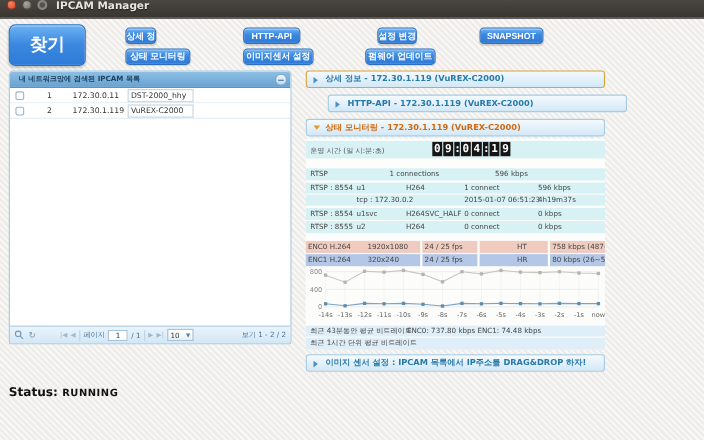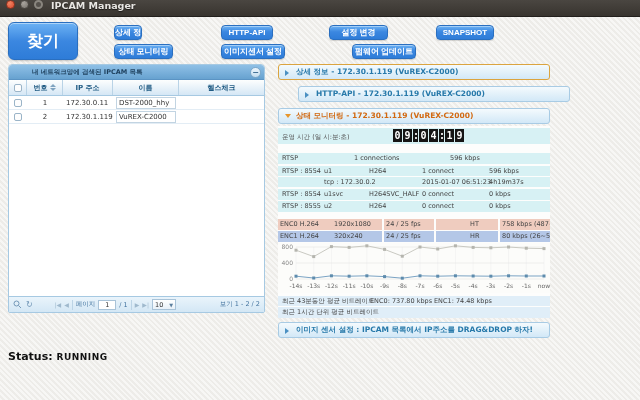--- a/index.html
+++ b/index.html
@@ -22,28 +22,28 @@
   
   .bluebtn { position:absolute; height:15px; border-radius:4px; border:1px solid #2a6fc0;
     background:linear-gradient(#6cb2f4,#3b87e0 45%,#2e7cd8); color:#fff; font-size:8px; font-weight:bold;
     text-align:center; line-height:13px; white-space:nowrap; overflow:hidden; cursor:pointer;
     box-shadow:inset 0 1px 0 rgba(255,255,255,.4), 0 1px 1px rgba(0,0,0,.15); }
   .btn-find { position:absolute; left:8px; top:22px; width:70px; height:38px; border-radius:6px;
     border:1px solid #2a6fc0; background:linear-gradient(#6cb2f4,#3b87e0 50%,#2e7cd8);
     color:#fff; font-size:16px; font-weight:bold; text-align:center; line-height:36px; cursor:pointer;
     box-shadow:inset 0 1px 0 rgba(255,255,255,.45), 0 1px 2px rgba(0,0,0,.2); }
   .b-detail{left:114px;top:25px;width:28px;} .b-httpapi{left:221px;top:25px;width:52px;}
-  .b-setting{left:329px;top:25px;width:59px;} .b-snapshot{left:436px;top:25px;width:58px;}
+  .b-setting{left:343px;top:25px;width:36px;} .b-snapshot{left:436px;top:25px;width:58px;}
   .b-monitor{left:114px;top:44px;width:59px;} .b-sensor{left:221px;top:44px;width:64px;}
-  .b-firmware{left:332px;top:44px;width:64px;margin-left:20px;}
+  .b-firmware{left:332px;top:44px;width:64px;}
   
   .grid { position:absolute; left:8px; top:64px; width:257px; height:249px;
     border:1px solid #a6c9e2; border-radius:4px 4px 2px 2px; background:#fff; overflow:hidden; }
   .grid-caption { height:15px; background:linear-gradient(#8fc0e6,#67a2d0); border-bottom:1px solid #5b94c4;
-    color:#1d3f5c; font-size:6.5px; font-weight:bold; line-height:15px; padding-left:23px; position:relative; }
+    color:#1d3f5c; font-size:6.5px; font-weight:bold; line-height:15px; padding-left:8px; position:relative; }
   .caption-collapse { position:absolute; right:3px; top:2px; width:11px; height:11px; border-radius:50%;
     background:linear-gradient(#eef6fc,#c2dcef); border:1px solid #7fa8c9; color:#39688f;
     font-size:8px; line-height:9px; text-align:center; cursor:pointer; }
   .grid-header { display:flex; height:16px; background:linear-gradient(#fdfefe,#d5e7f5);
     border-bottom:1px solid #a6c9e2; color:#1f5a83; font-size:7px; font-weight:bold; }
   .gh-cell { border-right:1px solid #b9d3e6; display:flex; align-items:center; justify-content:center; gap:2px; }
   .col-cb{width:18px;} .col-no{width:36px;} .col-ip{width:50px;} .col-name{width:66px;} .col-health{flex:1; border-right:none;}
   .sorticons { display:flex; flex-direction:column; gap:1px; }
   .tri-up { width:0; height:0; border-left:3px solid transparent; border-right:3px solid transparent; border-bottom:3px solid #7fa3c0; }
   .tri-dn { width:0; height:0; border-left:3px solid transparent; border-right:3px solid transparent; border-top:3px solid #7fa3c0; }
@@ -123,35 +123,20 @@
 <button class="bluebtn b-setting">설정 변경</button>
 <button class="bluebtn b-snapshot">SNAPSHOT</button>
 <button class="bluebtn b-monitor">상태 모니터링</button>
 <button class="bluebtn b-sensor">이미지센서 설정</button>
 <button class="bluebtn b-firmware">펌웨어 업데이트</button>
 
 <div class="grid">
   <div class="grid-caption">
     <span>내 네트워크망에 검색된 IPCAM 목록</span>
     <div class="caption-collapse">−</div>
-  </div>
-  <div class="grid-header">
-    <div class="gh-cell col-cb">
-        <span class="cbx"></span>
-      </div>
-    <div class="gh-cell col-no">
-      <span>번호</span>
-      <span class="sorticons">
-          <span class="tri-up"></span>
-          <span class="tri-dn"></span>
-        </span>
-    </div>
-    <div class="gh-cell col-ip">IP 주소</div>
-    <div class="gh-cell col-name">이름</div>
-    <div class="gh-cell col-health">헬스체크</div>
   </div>
   <div class="grid-row">
     <div class="gr-cell col-cb">
         <span class="cbx"></span>
       </div>
     <div class="gr-cell col-no">1</div>
     <div class="gr-cell col-ip">172.30.0.11</div>
     <div class="gr-cell col-name">
         <span class="name-box">DST-2000_hhy</span>
       </div>

